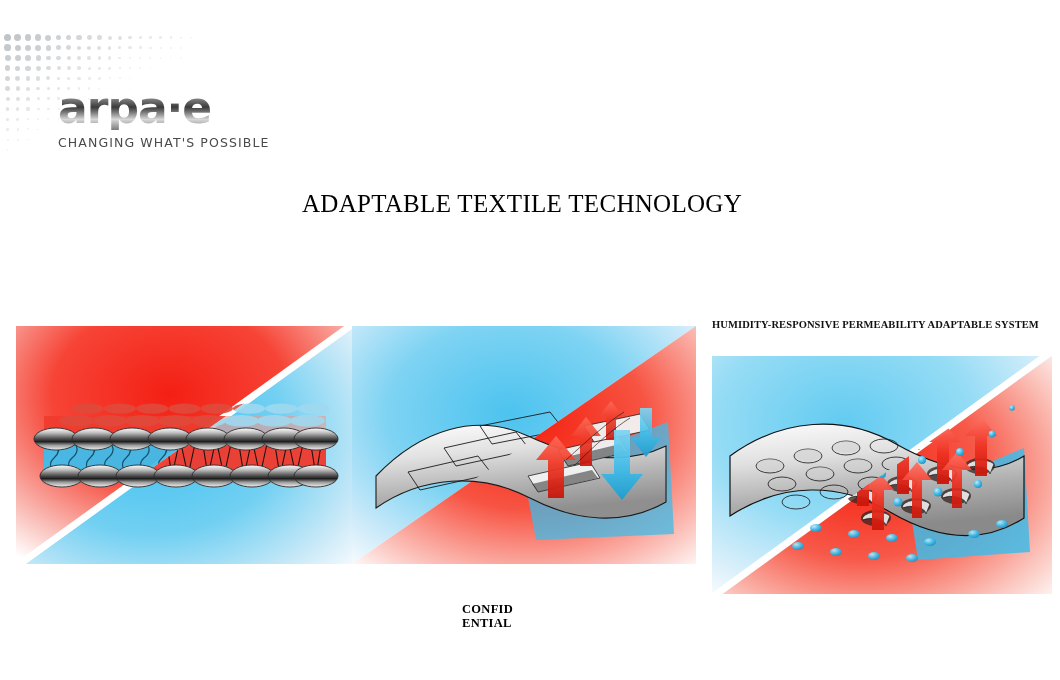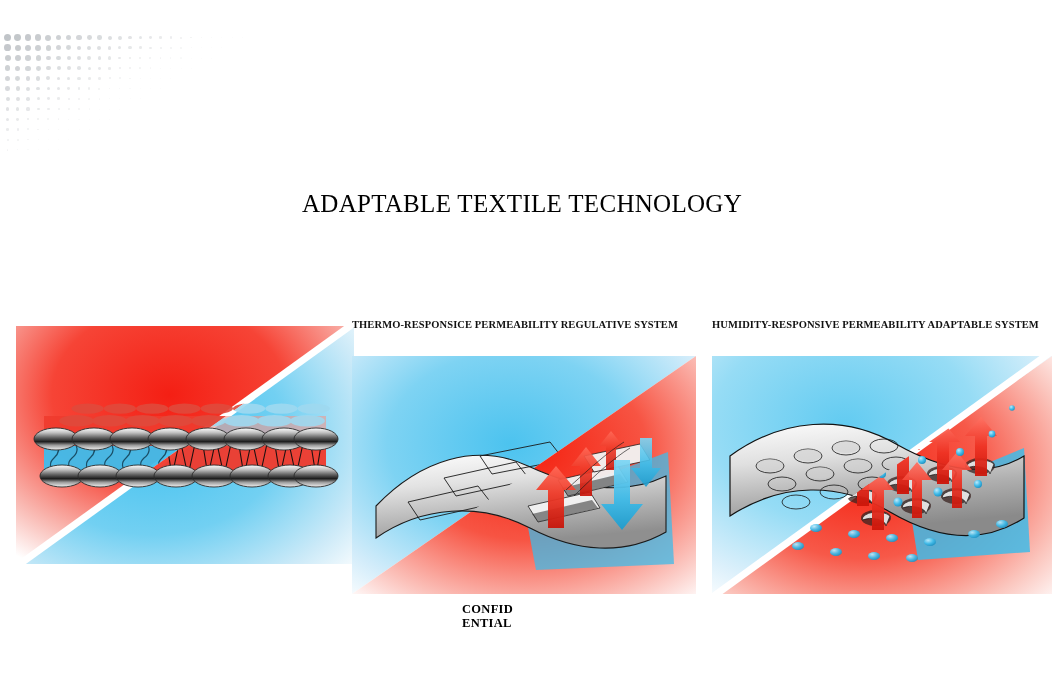--- a/index.html
+++ b/index.html
@@ -331,20 +331,22 @@
       <div class="dot" style="width: 0.8px; height: 0.8px; left: 64.4px; top: 105.2px; opacity: 0.05;"></div>
       <div class="dot" style="width: 1.6824px; height: 1.6824px; left: 2.7588px; top: 114.959px; opacity: 0.123277;"></div>
       <div class="dot" style="width: 1.3788px; height: 1.3788px; left: 13.1106px; top: 115.111px; opacity: 0.095945;"></div>
       <div class="dot" style="width: 1.0752px; height: 1.0752px; left: 23.4624px; top: 115.262px; opacity: 0.0686133;"></div>
       <div class="dot" style="width: 0.8px; height: 0.8px; left: 33.8px; top: 115.4px; opacity: 0.05;"></div>
       <div class="dot" style="width: 0.8px; height: 0.8px; left: 44px; top: 115.4px; opacity: 0.05;"></div>
       <div class="dot" style="width: 0.8px; height: 0.8px; left: 54.2px; top: 115.4px; opacity: 0.05;"></div>
     </div>
 
   <div id="arpae-logo">
+    <div id="arpae-wordmark">arpa·e</div>
+    <div id="arpae-tagline">CHANGING WHAT'S POSSIBLE</div>
   </div>
 
 </div>
 
 <div id="title-block">
   <div id="subtitle">ADAPTABLE TEXTILE TECHNOLOGY</div>
 </div>
 
 <div class="panel" id="panel-0">
   <div class="panel-art">
@@ -501,21 +503,20 @@
                 </g>
             </g>
           </g>
         </g>
       </g>
     </svg>
   </div>
 </div>
 
 <div class="panel" id="panel-1">
-  <div class="panel-heading">THERMO-RESPONSICE PERMEABILITY REGULATIVE SYSTEM</div>
   <div class="panel-art">
     <svg width="344" height="238" viewBox="0 0 344 238" xmlns="http://www.w3.org/2000/svg">
       <defs>
         <radialGradient id="p2cold" cx="0.46" cy="0.40" r="0.62">
           <stop offset="0%" stop-color="#4cc3ef"></stop>
           <stop offset="46%" stop-color="#7ed3f3"></stop>
           <stop offset="80%" stop-color="#d2ecfa"></stop>
           <stop offset="100%" stop-color="#ffffff"></stop>
         </radialGradient>
         <radialGradient id="p2hot" cx="0.50" cy="0.42" r="0.62">

